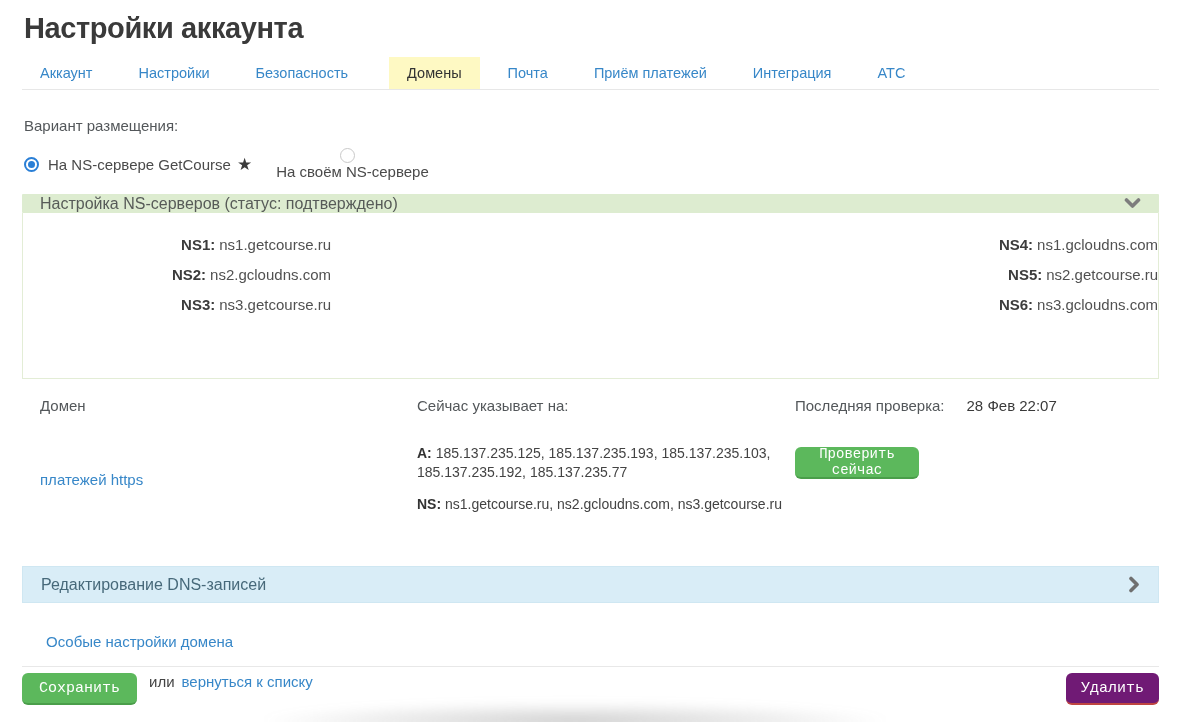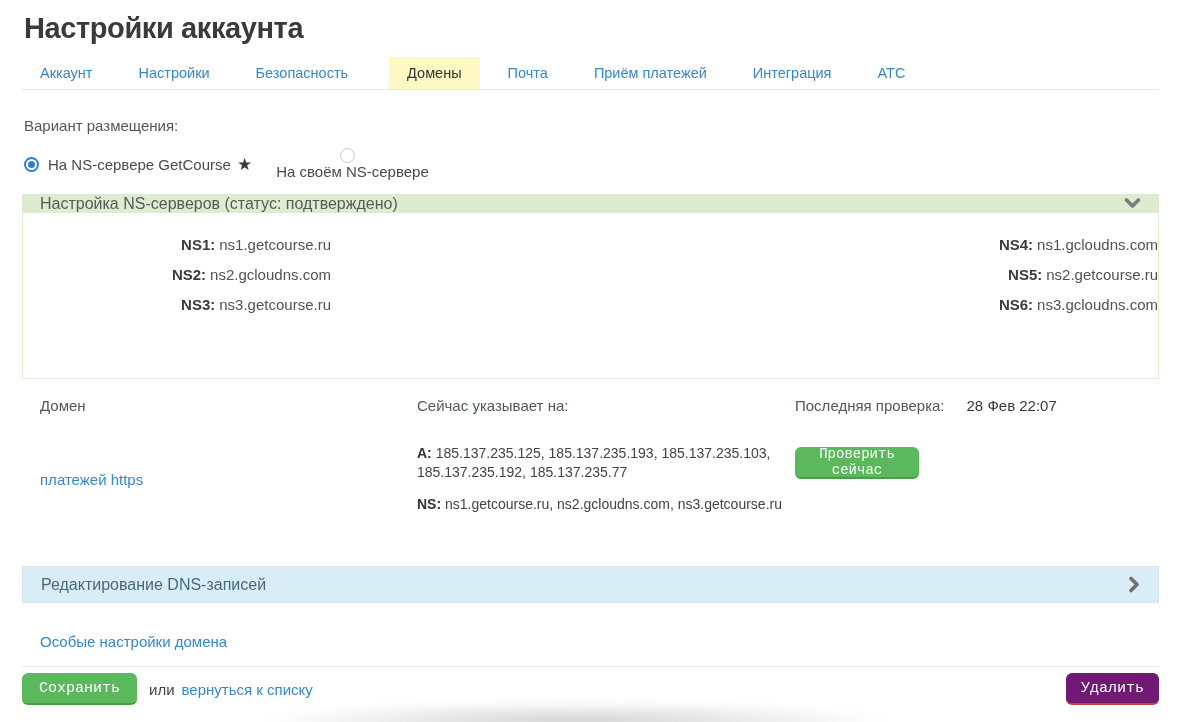--- a/index.html
+++ b/index.html
@@ -96,26 +96,26 @@
   .btn-check { height:32px; width:124px; font-size:14px; }
 
   
   .panel-info {
     margin-top:52px; background:#d9edf7;
     border:1px solid #cfe7f2;
     height:37px; display:flex; align-items:center; justify-content:space-between;
     padding:0 18px; font-size:16px; color:#47697a; cursor:pointer;
   }
 
-  .special-link-row { margin:30px 0 0 18px; }
+  .special-link-row { margin:30px 0 0 24px; }
 
   .divider { border:none; border-top:1px solid #e8e8e8; margin:15px 0 0 0; }
 
   
-  .footer { display:flex; align-items:center; margin-top:6px; }
+  .footer { display:flex; margin-top:6px; }
   .btn-save { height:32px; padding:0 17px; font-size:15px; }
   .or-text { margin:0 7px 0 12px; font-size:15px; color:#444; }
   .footer-spacer { flex:1; }
   .btn-delete { height:32px; padding:0 15px; font-size:15px; }
 
   
   .bottom-shadow {
     position:absolute; bottom:-18px; left:255px;
     width:640px; height:38px;
     background:radial-gradient(ellipse at center, rgba(110,110,110,0.32), rgba(110,110,110,0) 70%);

